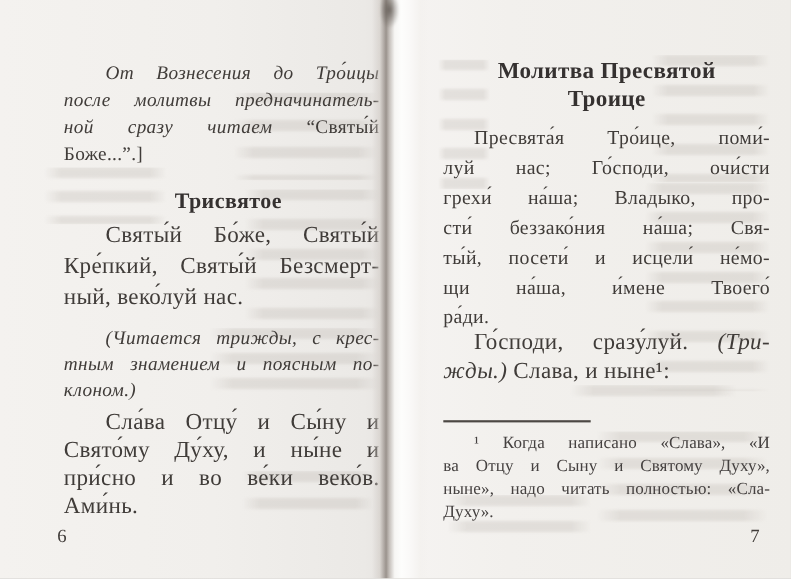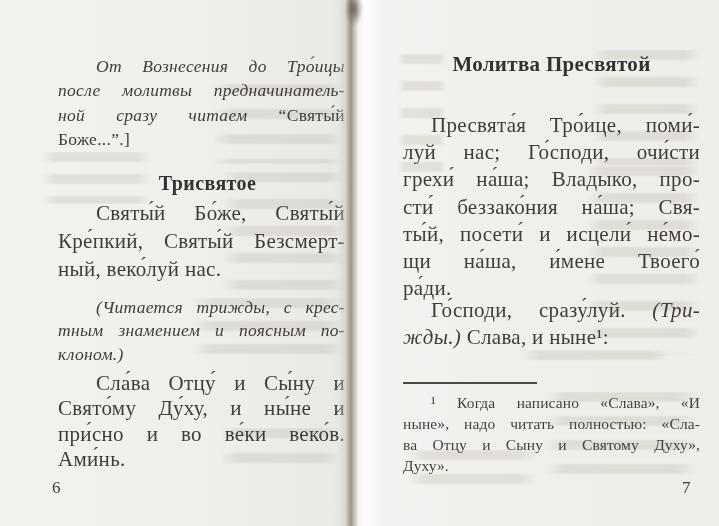--- a/index.html
+++ b/index.html
@@ -22,21 +22,21 @@
   .center .line,.center .line.last{text-align:center;text-align-last:center;text-indent:0 !important;}
   .page-left .para > .line:first-child{text-indent:38px;}
   .page-right .para > .line:first-child{text-indent:28px;}
   .it{font-style:italic;}
   .rubric{top:54px;font-size:17.5px;line-height:24.3px;}
   .h-left{position:absolute;top:171px;left:12px;right:0;font-size:20px;line-height:24px;font-weight:700;text-align:center;color:#353130;letter-spacing:.4px;}
   .trisagion{top:199px;font-size:21px;line-height:28px;}
   .instruction{top:296px;font-size:17.5px;line-height:23.3px;font-style:italic;}
   .doxology{top:371px;font-size:21px;line-height:25.4px;}
   .h-right{top:52px;font-size:21px;line-height:24.5px;font-weight:700;color:#353130;letter-spacing:.4px;}
-  .prayer-r{top:112px;font-size:21px;line-height:27.2px;}
+  .prayer-r{top:112px;font-size:18px;line-height:27.2px;}
   .versicle{top:297px;font-size:21px;line-height:27.2px;}
   .fn-rule{position:absolute;left:0;top:382px;width:134px;height:2px;background:#4c4844;}
   .footnote{top:392px;font-size:15.5px;line-height:21px;color:#454140;}
   .footnote .line{letter-spacing:.1px;}
   .pagenum{position:absolute;font-size:17px;z-index:3;color:#403c39;}
   .pagenum-left{left:52px;top:478px;}
   .pagenum-right{left:330px;top:478px;}
   
   .gutter{
     position:absolute;left:338px;top:0;width:52px;height:526px;z-index:4;
@@ -116,20 +116,21 @@
     <div class="bleed" style="left:46px;top:54px;width:48px;height:118px;--p:27px;"></div>
     <div class="bleed" style="left:234px;top:166px;width:114px;height:190px;--p:27px;"></div>
     <div class="bleed" style="left:166px;top:350px;width:152px;height:26px;--p:26px;"></div>
     <div class="bleed" style="left:190px;top:392px;width:156px;height:84px;--p:24px;"></div>
     <div class="bleed" style="left:54px;top:450px;width:132px;height:46px;--p:24px;"></div>
 
     <div class="textcol">
 
       <div class="para h-right center">
           <div class="line">Молитва Пресвятой</div>
+          <div class="line last">Троице</div>
         </div>
 
       <div class="para prayer-r">
           <div class="line">Пресвята́я Тро́ице, поми́-</div>
           <div class="line">луй нас; Го́споди, очи́сти</div>
           <div class="line">грехи́ на́ша; Владыко, про-</div>
           <div class="line">сти́ беззако́ния на́ша; Свя-</div>
           <div class="line">ты́й, посети́ и исцели́ не́мо-</div>
           <div class="line">щи на́ша, и́мене Твоего́</div>
           <div class="line last">ра́ди.</div>
@@ -137,22 +138,22 @@
 
       <div class="para versicle">
         <div class="line"><span>Го́споди, сразу́луй. </span><span class="it">(Три-</span></div>
         <div class="line last"><span class="it">жды.) </span><span>Слава, и ныне¹:</span></div>
       </div>
 
       <div class="fn-rule"></div>
 
       <div class="para footnote">
           <div class="line">¹ Когда написано «Слава», «И</div>
+          <div class="line">ва Отцу и Сыну и Святому Духу»,</div>
           <div class="line">ныне», надо читать полностью: «Сла-</div>
-          <div class="line">ва Отцу и Сыну и Святому Духу»,</div>
           <div class="line last">Духу».</div>
         </div>
 
     </div>
 
     <div class="pagenum pagenum-right">7</div>
   </div>
 
   <div class="gutter"></div>
   <div class="gutter-blob"></div>

